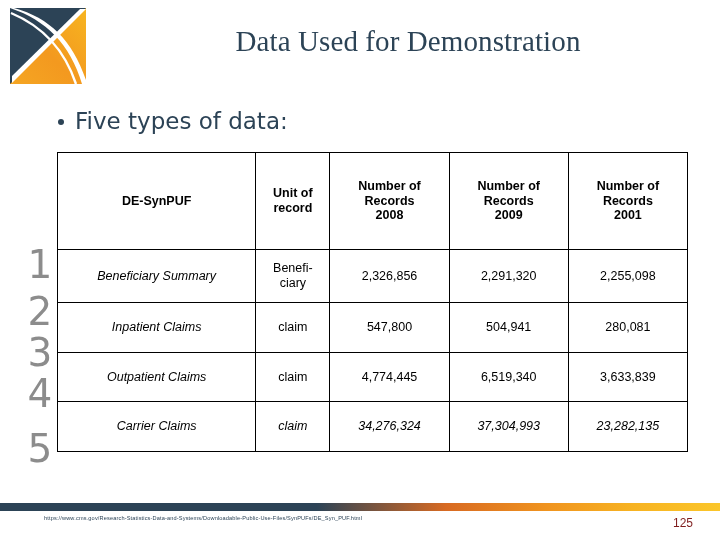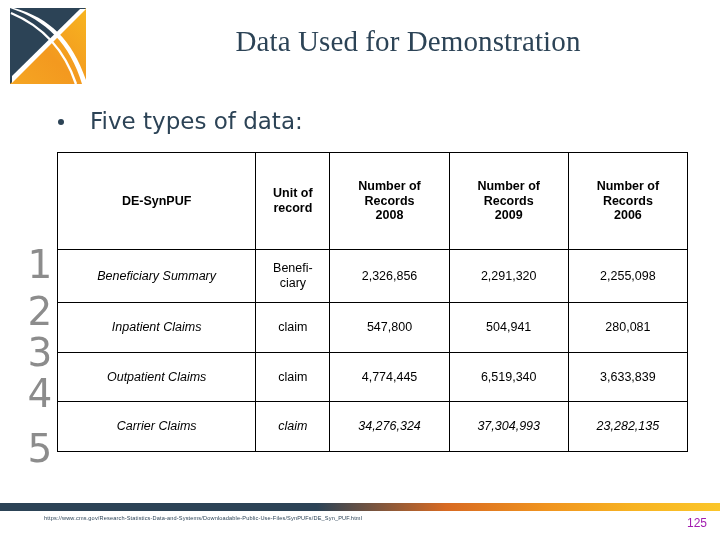--- a/index.html
+++ b/index.html
@@ -23,21 +23,21 @@
     color:#2c4356;letter-spacing:.1px;
     font-family:Liberation Serif, serif;
     white-space:nowrap;
   }
 
   
   .bullet-line{
     position:absolute;left:58px;top:108px;
     font-size:23px;color:#2c4356;
     font-family:"DejaVu Sans", sans-serif;
-    display:flex;align-items:center;gap:26px;
+    display:flex;align-items:center;gap:11px;
     white-space:nowrap;
   }
   .bullet-dot{
     width:6px;height:6px;border-radius:50%;
     background:#2c4356;display:inline-block;flex:none;
     margin-top:2px;
   }
 
   
   .numerals{
@@ -102,22 +102,22 @@
 
   
   .footer-url{
     position:absolute;left:44px;top:516px;
     font-size:5.6px;line-height:1;
     color:#2c4356;
     font-family:"Liberation Sans", sans-serif;
     letter-spacing:.15px;white-space:nowrap;
   }
   .page-no{
-    position:absolute;right:13px;top:516px;
-    font-size:12px;color:#a21caf;
+    position:absolute;right:27px;top:516px;
+    font-size:12px;color:#7f1d1d;
     font-family:"Liberation Sans", sans-serif;
   }
 </style>
 </head>
 <body>
 
 <div class="slide">
 
   <div class="logo">
     <svg viewBox="0 0 82 82" xmlns="http://www.w3.org/2000/svg" aria-hidden="true">
@@ -175,21 +175,21 @@
             <span>2008</span>
           </th>
           <th>
             <span>Number of</span><br>
             <span>Records</span><br>
             <span>2009</span>
           </th>
           <th>
             <span>Number of</span><br>
             <span>Records</span><br>
-            <span>2006</span>
+            <span>2001</span>
           </th>
         </tr>
       </thead>
       <tbody>
         <tr class="r-ben">
           <td class="rowlabel">Beneficiary Summary</td>
           <td>
             <span>Benefi-</span><br>
             <span>ciary</span>
           </td>

